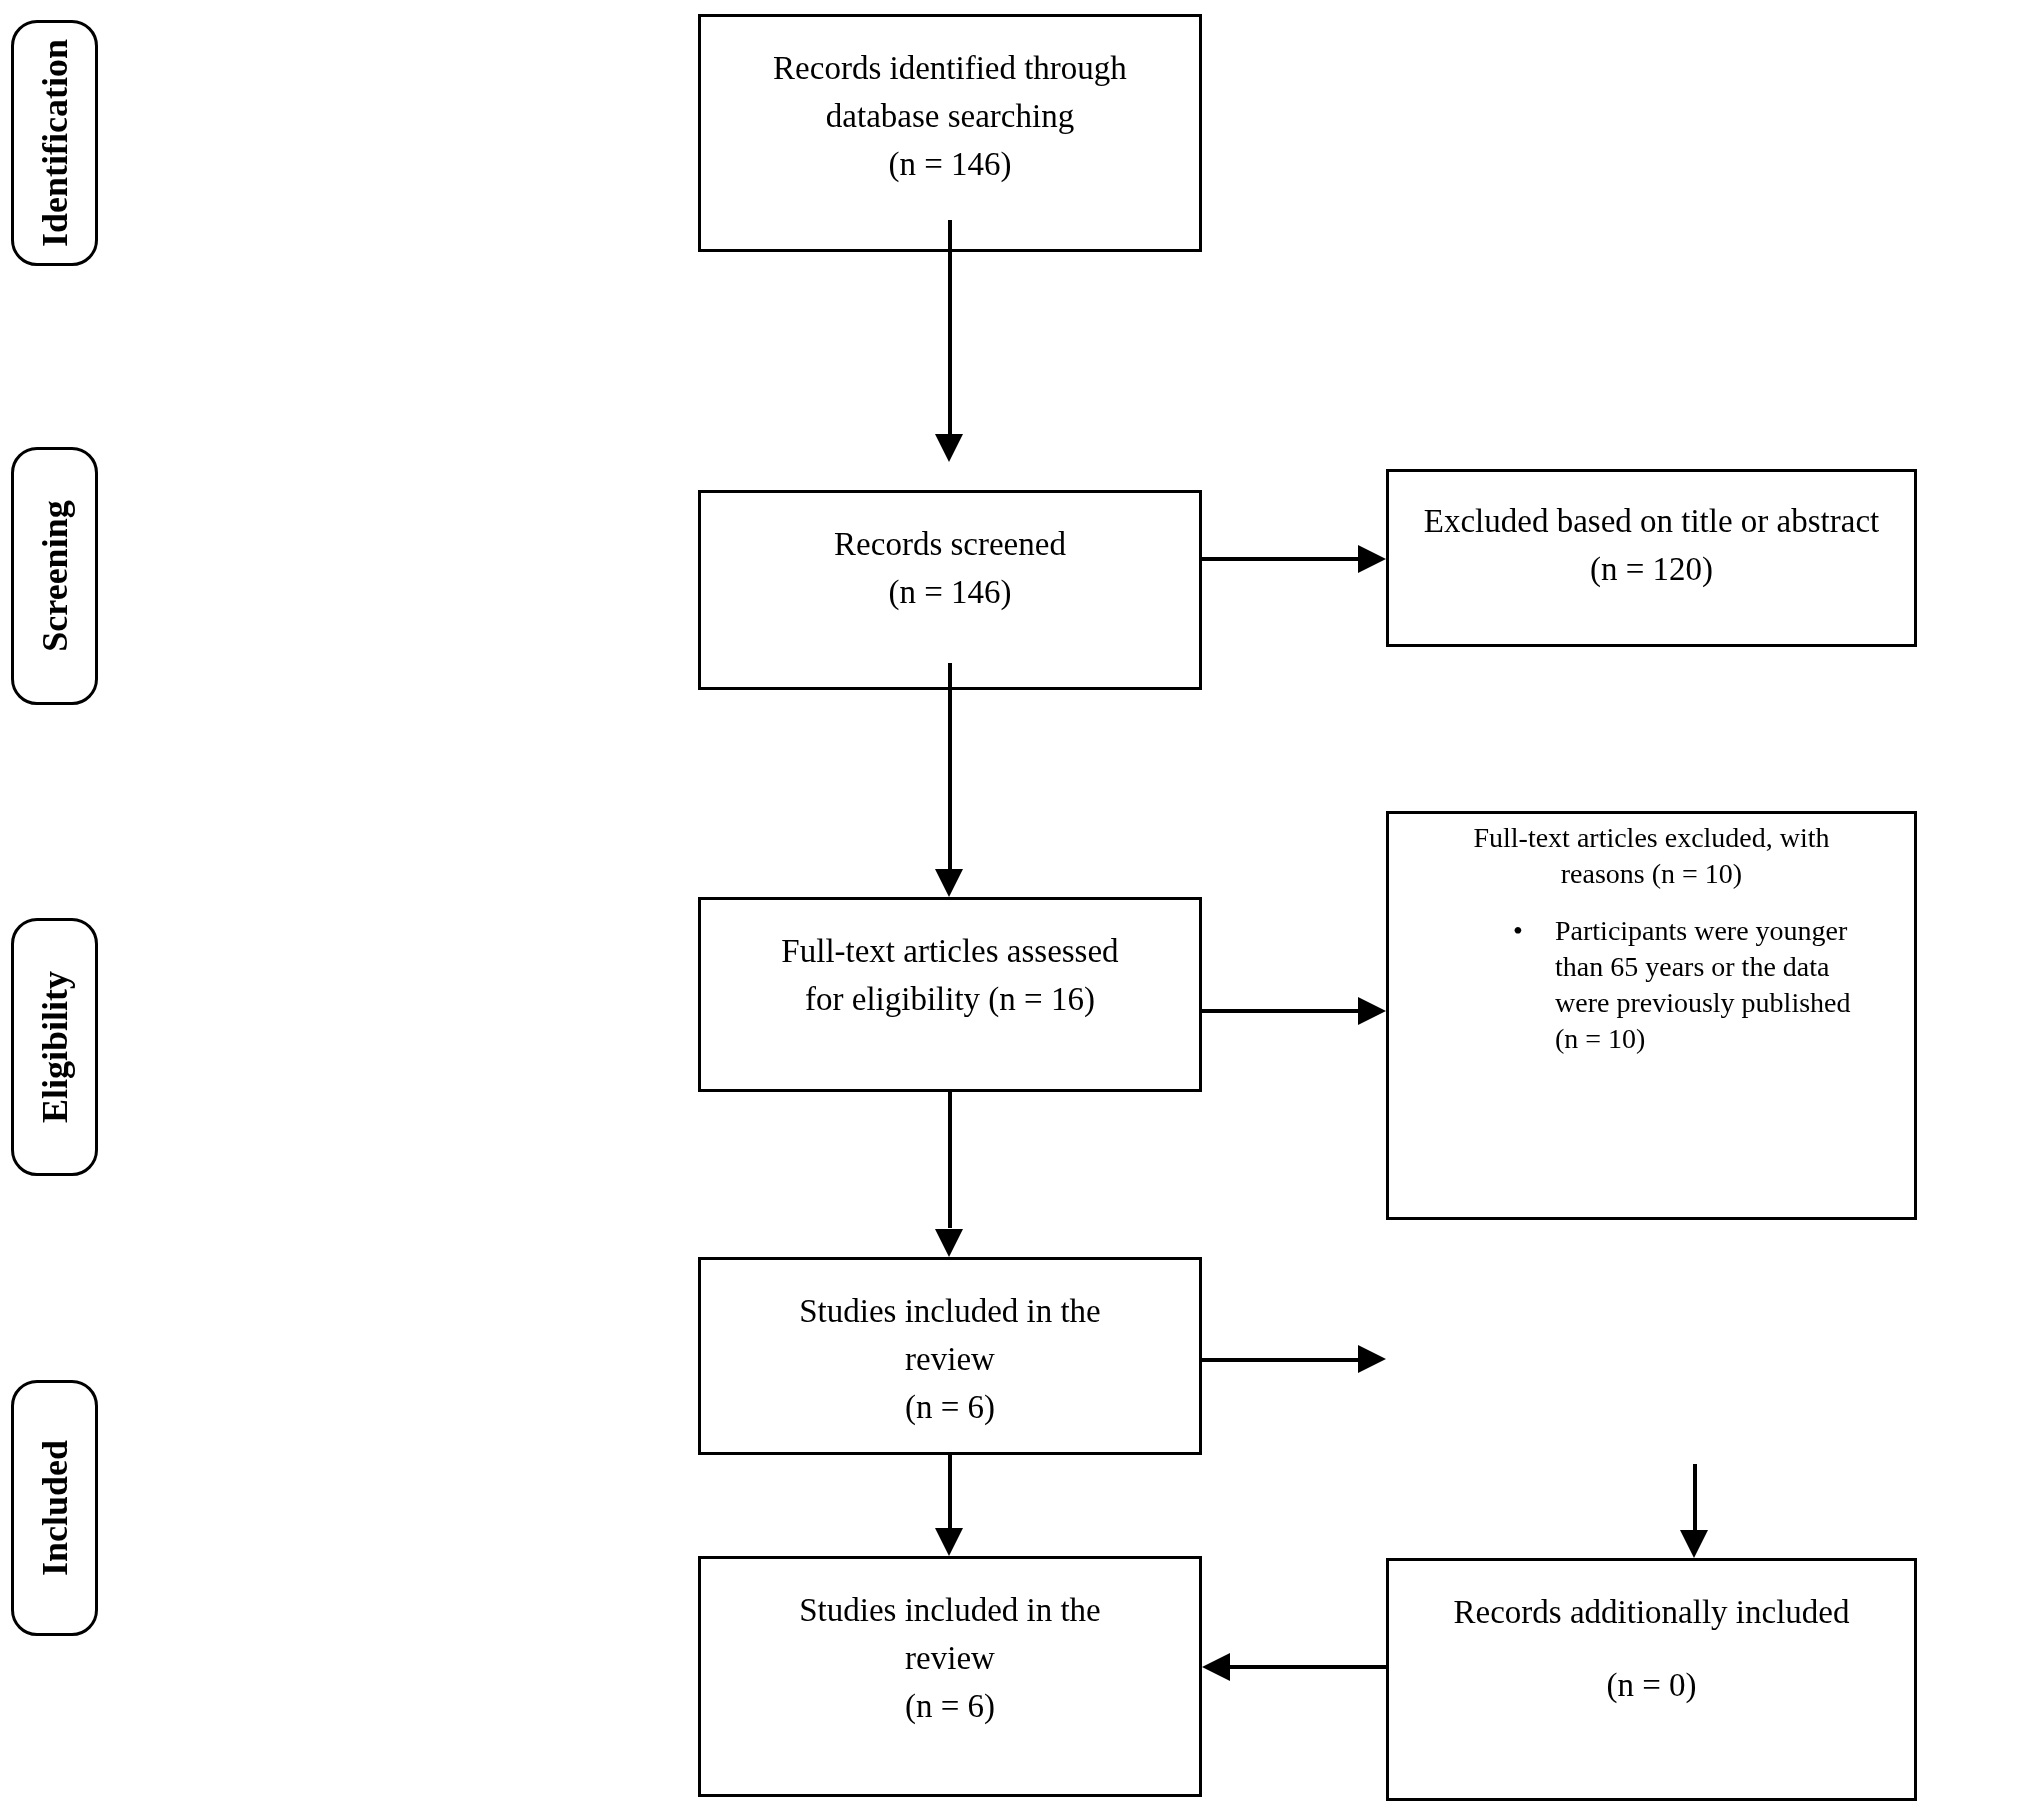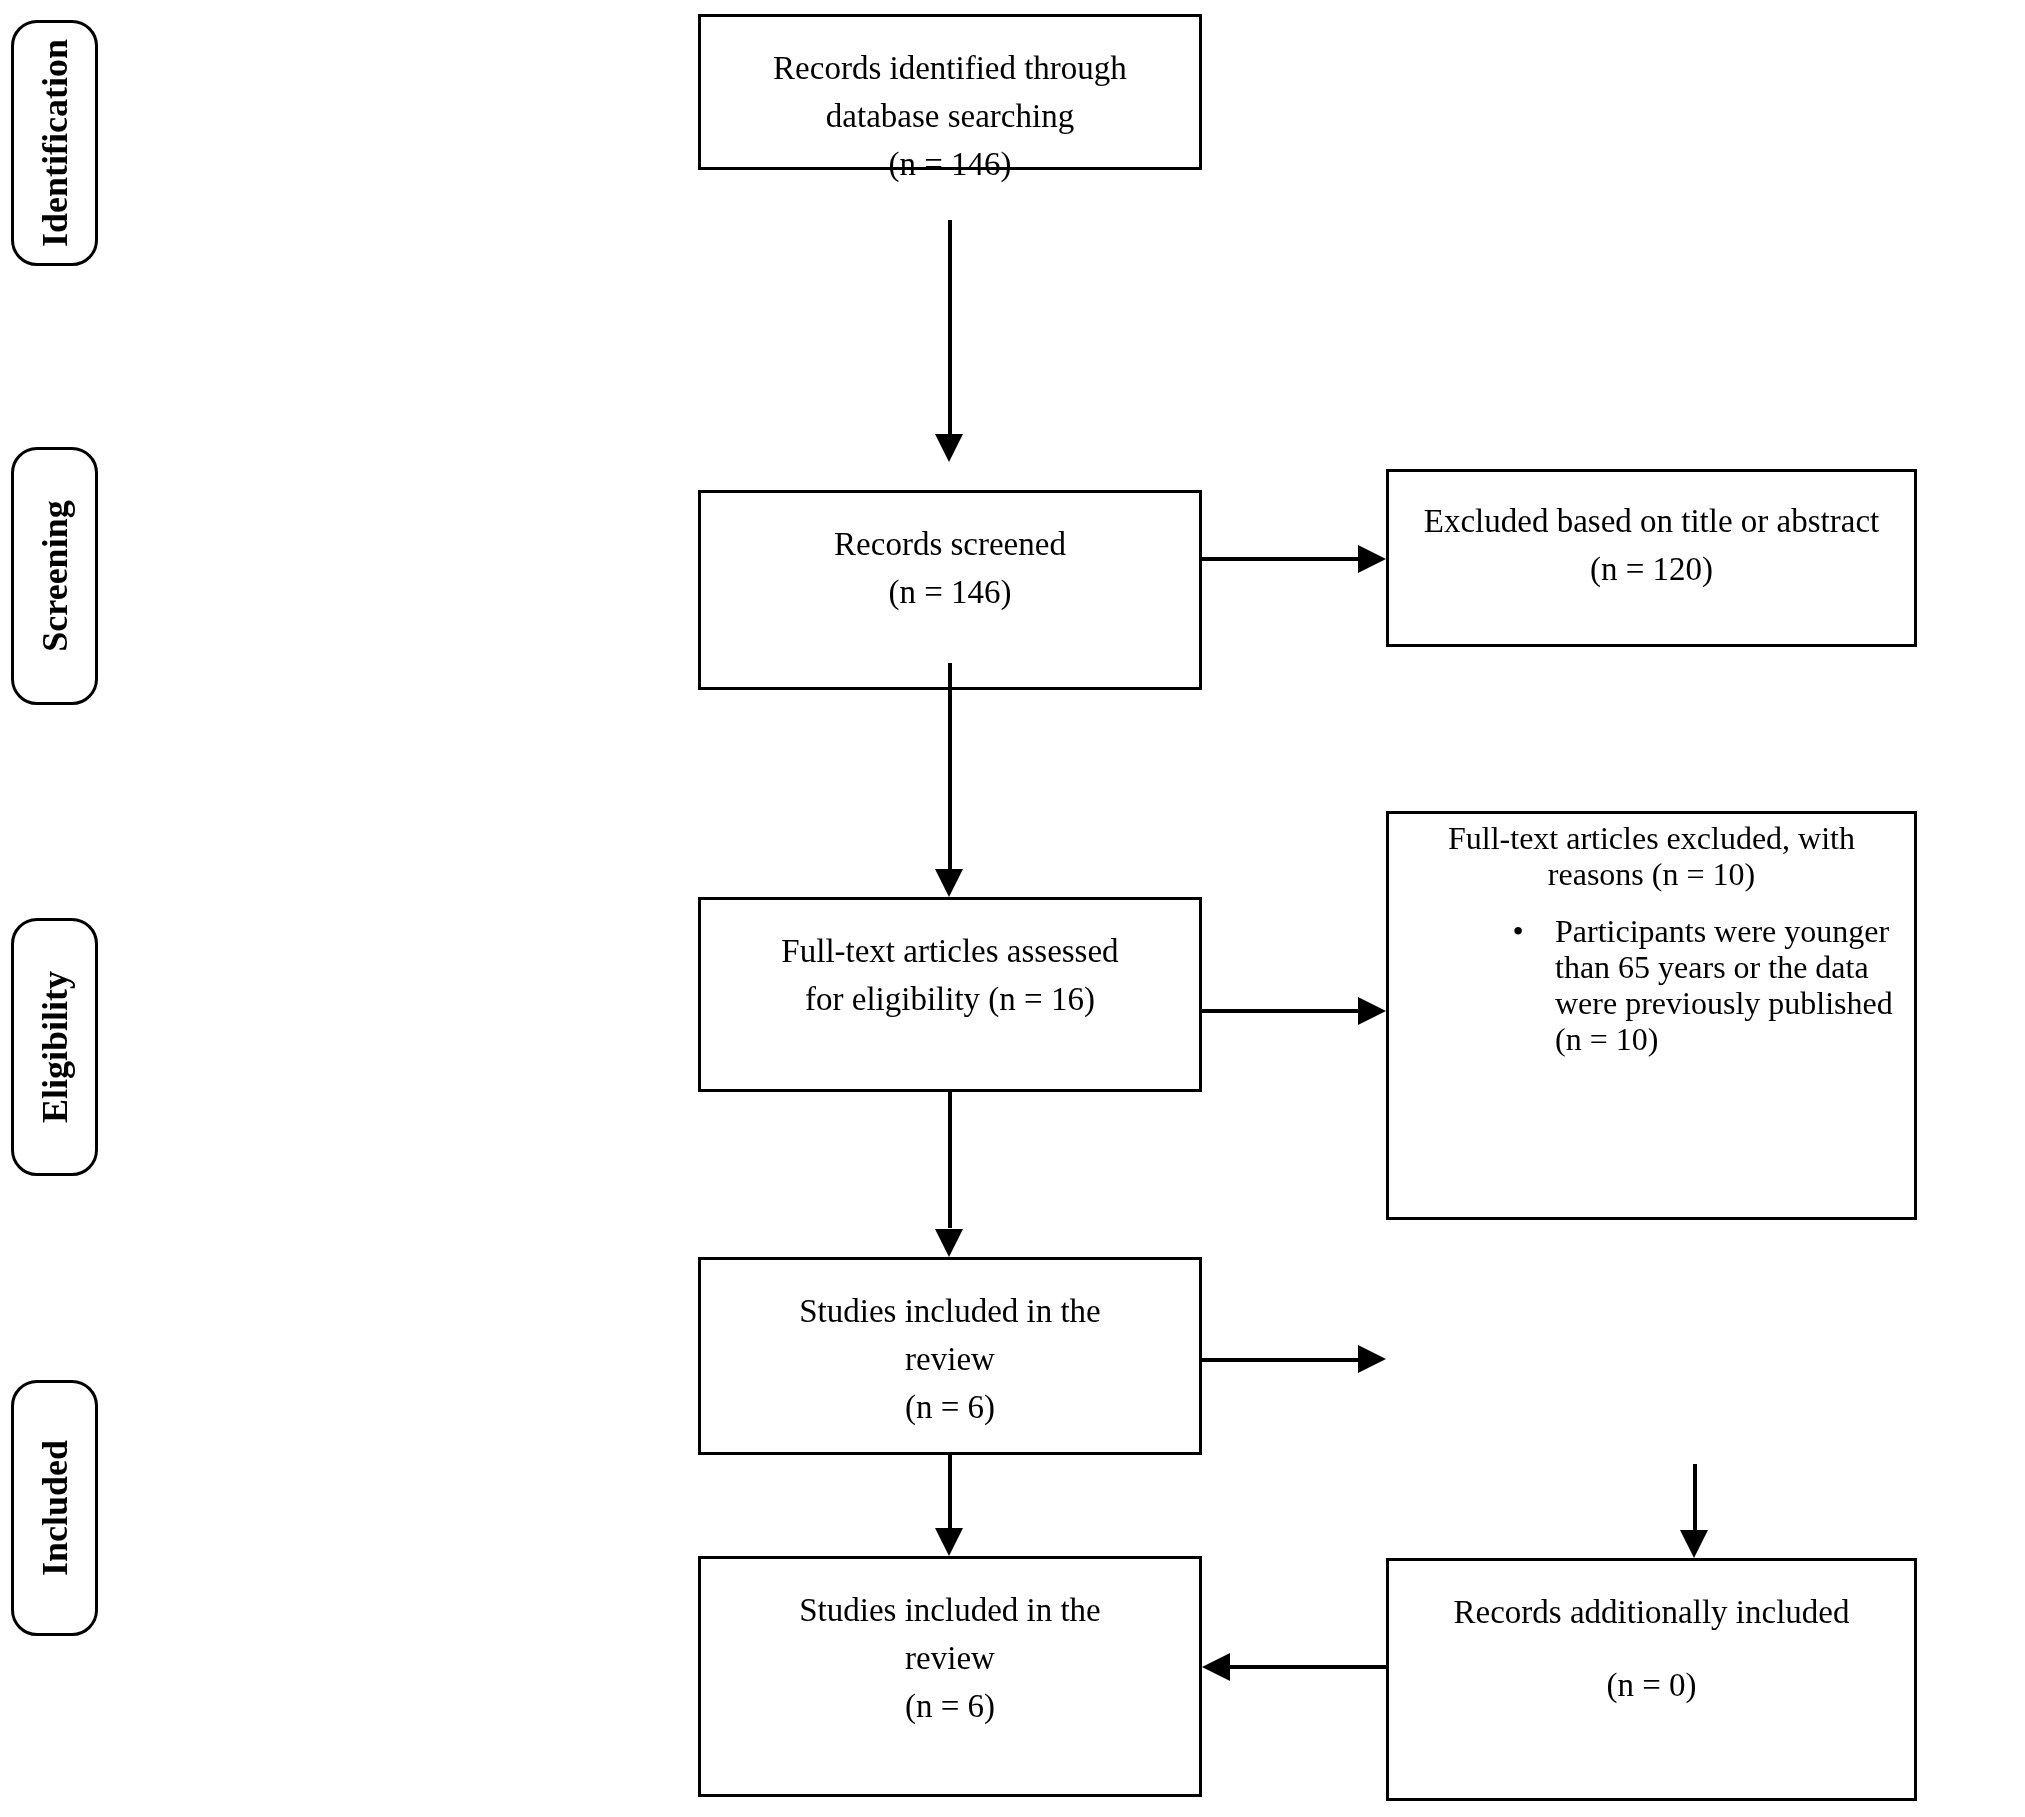--- a/index.html
+++ b/index.html
@@ -27,21 +27,21 @@
     border:3.7px solid #000; background:#fff;
     text-align:center; font-size:33px; line-height:48px;
     padding-top:27px;
   }
   .center-col { left:698px; width:504px; }
   .right-col  { left:1386px; width:531px; }
   .ln { display:block; }
   .gap-top { margin-top:24.6px; }
 
   
-  .fbox.tall { font-size:32px; line-height:36px; padding-top:6.1px; }
+  .fbox.tall { font-size:28px; line-height:36px; padding-top:6.1px; }
   .bullet-row { display:flex; text-align:left; margin:21px 0 0 92px; }
   .bullet-marker { width:74px; text-align:center; flex:0 0 auto; }
   .bullet-text { flex:0 1 auto; }
 
   
   .shaft-v { position:absolute; width:3.7px; background:#000; }
   .shaft-h { position:absolute; height:3.7px; background:#000; }
   .head-down  { position:absolute; width:0; height:0;
     border-left:14px solid transparent; border-right:14px solid transparent;
     border-top:28px solid #000; }
@@ -63,21 +63,21 @@
   <div class="stage-box" style="top:447px;height:258px;">
     <span class="stage-label">Screening</span>
   </div>
   <div class="stage-box" style="top:918px;height:258px;">
     <span class="stage-label">Eligibility</span>
   </div>
   <div class="stage-box" style="top:1380px;height:256px;">
     <span class="stage-label">Included</span>
   </div>
 
-  <div class="fbox center-col" style="top:14px;height:156px;">
+  <div class="fbox center-col" style="top:14px;height:238px;">
     <span class="ln">Records identified through</span>
     <span class="ln">database searching</span>
     <span class="ln">(n = 146)</span>
   </div>
 
   <div class="fbox center-col" style="top:462px;height:200px;margin-top:28px;">
     <span class="ln">Records screened</span>
     <span class="ln">(n = 146)</span>
   </div>
 

